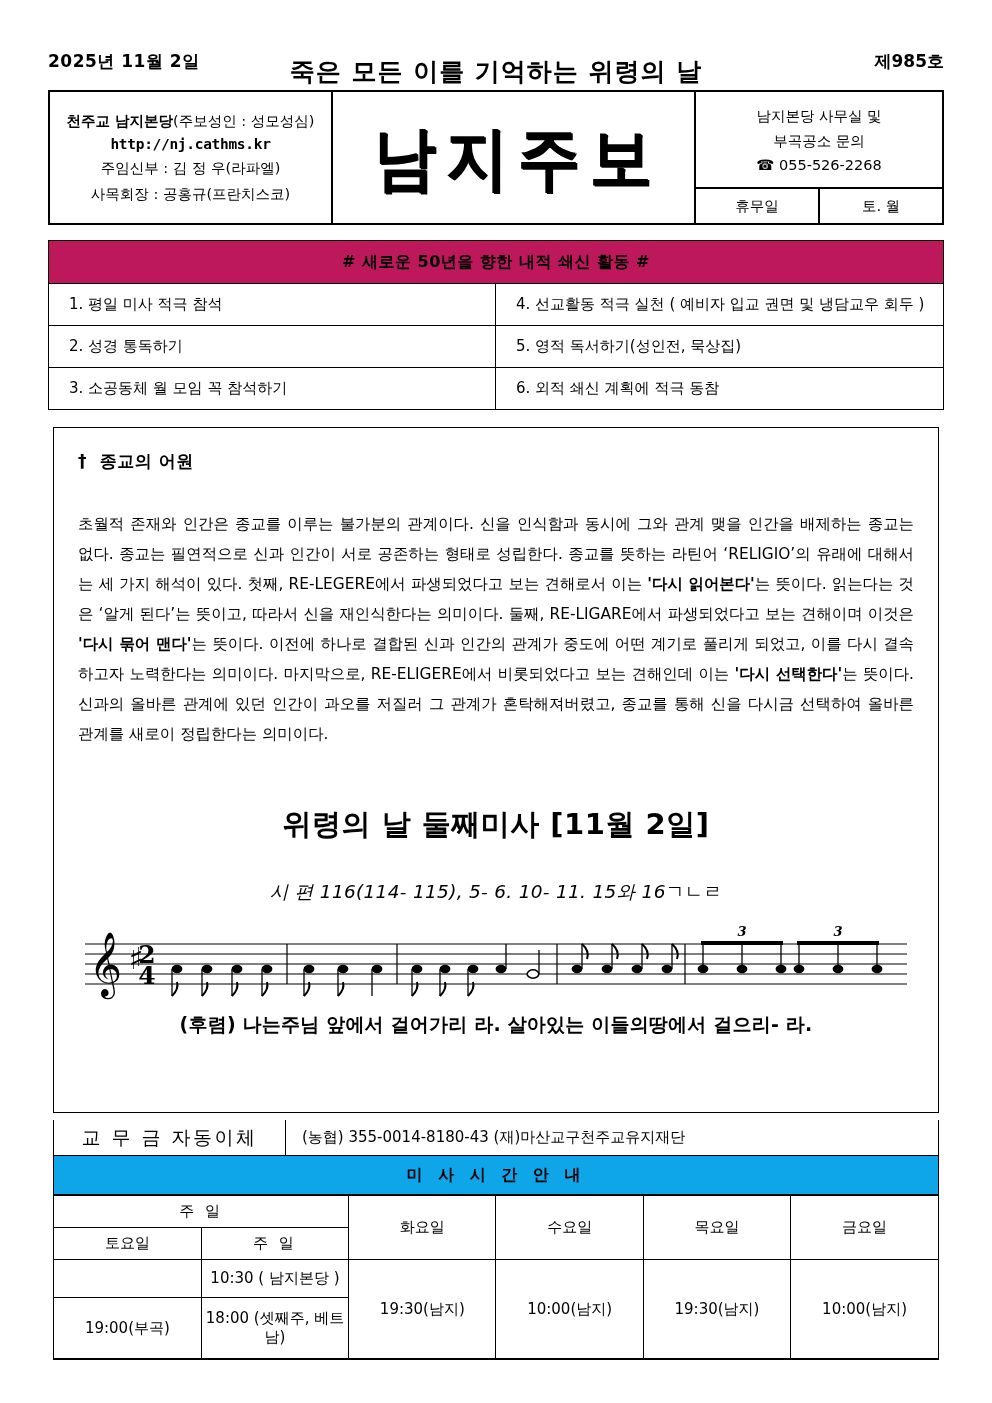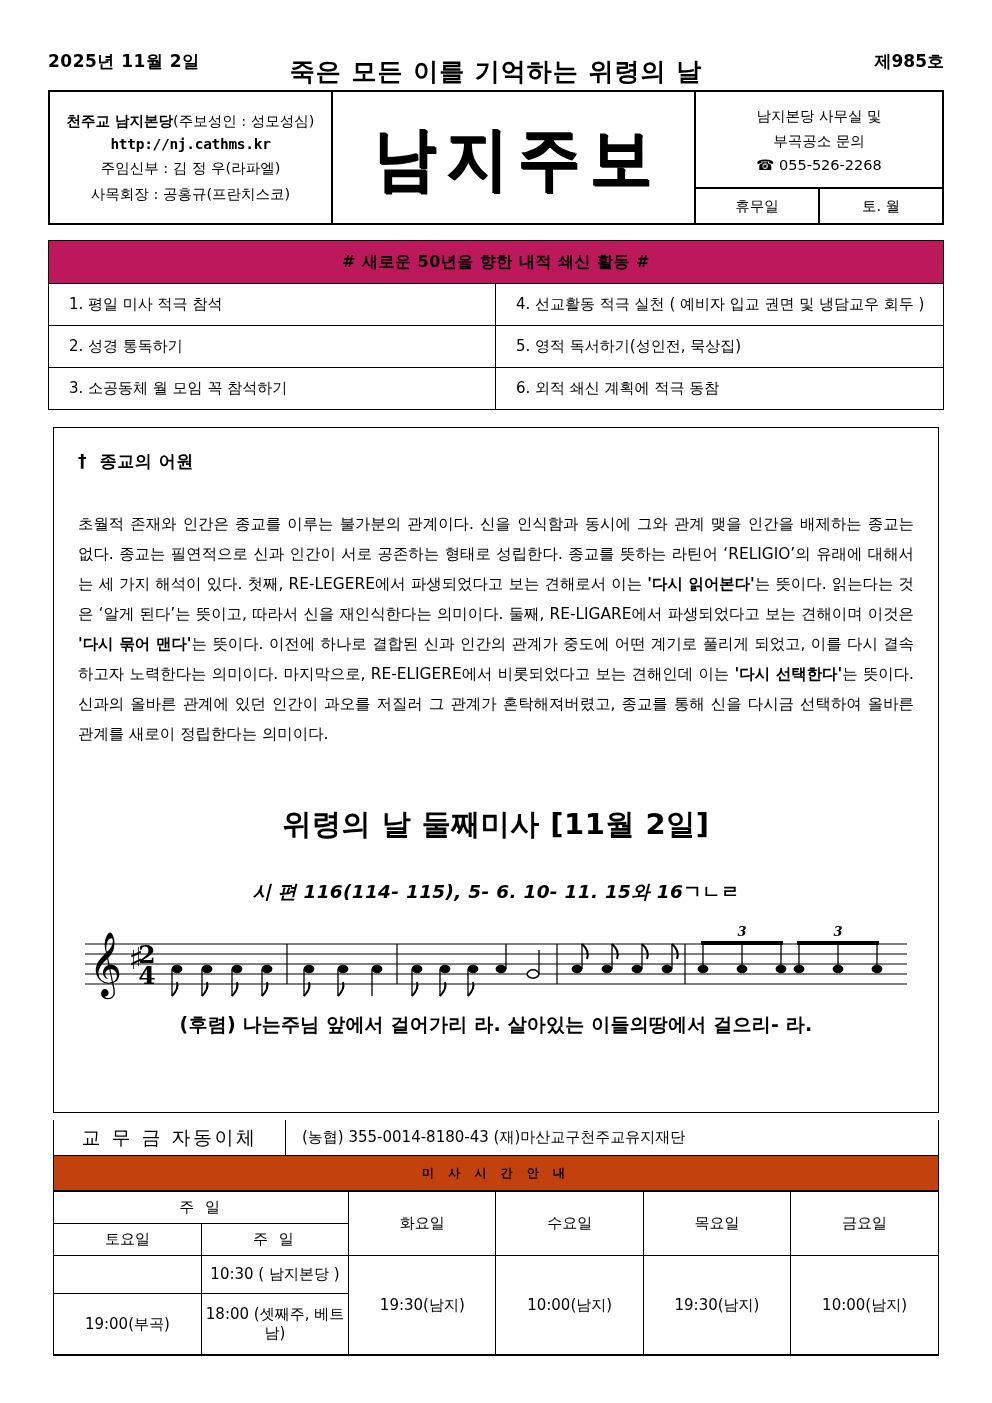--- a/index.html
+++ b/index.html
@@ -198,21 +198,21 @@
   .hymn-title {
     text-align: center;
     font-size: 29px;
     font-weight: 700;
     margin-top: 56px;
     letter-spacing: .5px;
   }
   .psalm-ref {
     text-align: center;
     font-size: 18.5px;
-    font-weight: 700;
+    font-weight: 400;
     font-style: italic;
     margin-top: 34px;
     letter-spacing: .3px;
   }
   .psalm-ref .upright { font-style: normal; }
 
   .score-wrap {
     margin-top: 22px;
     display: flex;
     justify-content: center;
@@ -259,23 +259,23 @@
   .sched {
     position: absolute;
     left: 53px;
     top: 1156px;
     width: 886px;
     border: 1.5px solid #000;
     border-top: none;
     box-sizing: border-box;
   }
   .sched-head {
-    background: #c2410c;
-    text-align: center;
-    font-size: 12px;
+    background: #0ea5e9;
+    text-align: center;
+    font-size: 16px;
     font-weight: 700;
     padding: 9px 0 8px;
     border-bottom: 1.5px solid #000;
     letter-spacing: 5px;
   }
   table.stbl {
     width: 100%;
     border-collapse: collapse;
     table-layout: fixed;
   }

